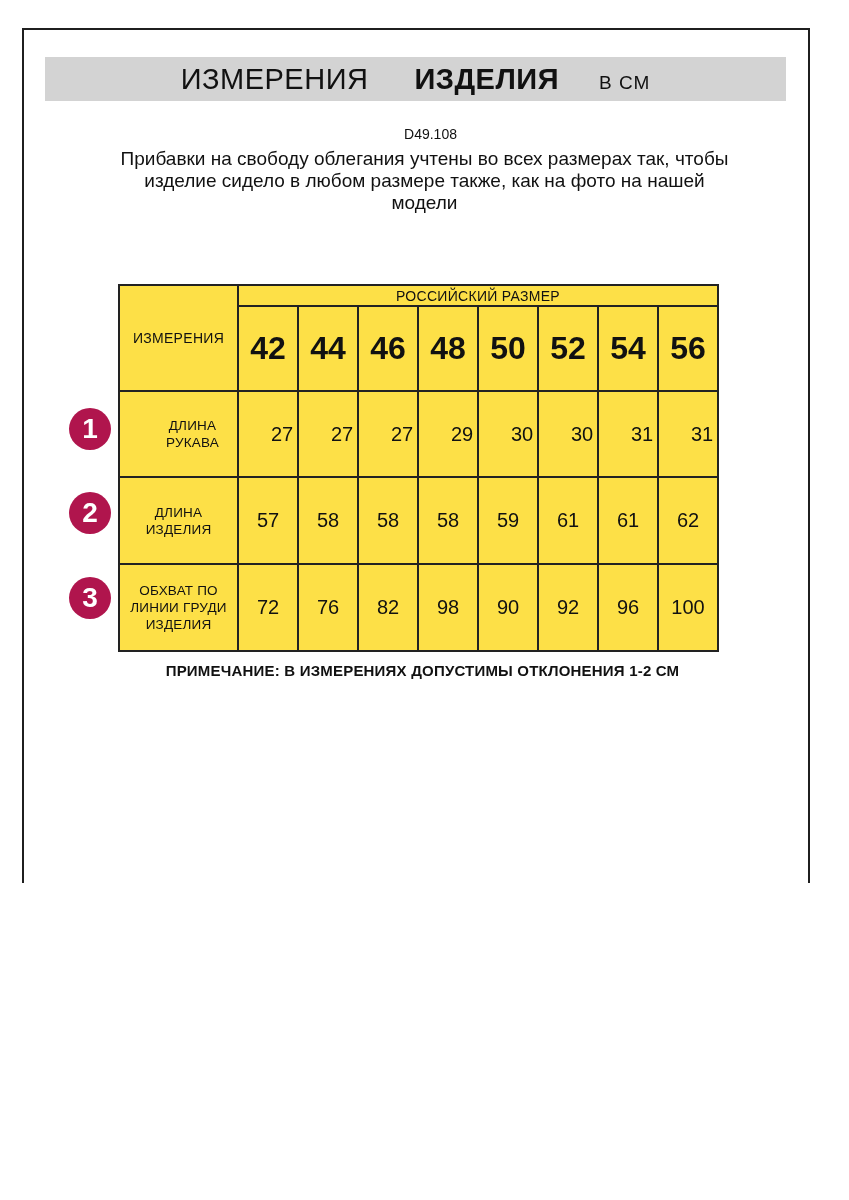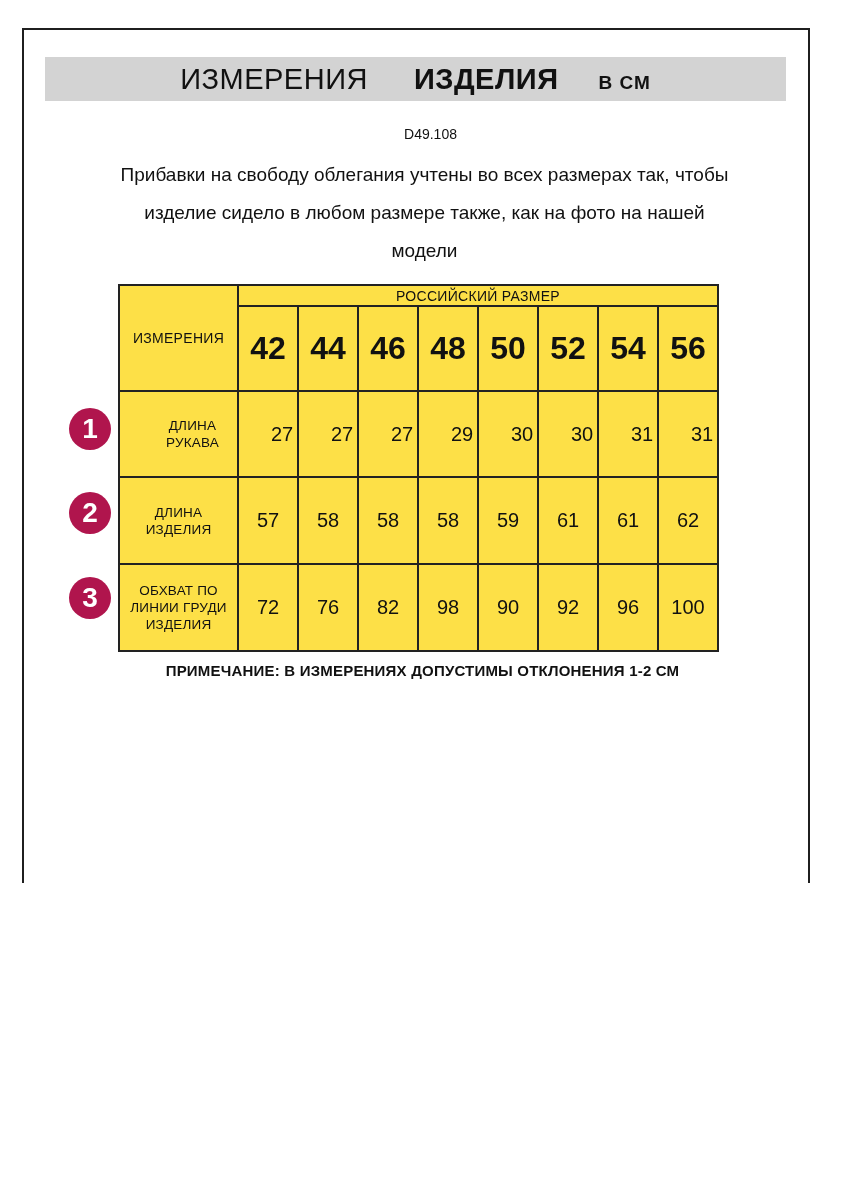--- a/index.html
+++ b/index.html
@@ -19,31 +19,31 @@
 
   
   .titlebar{
     position:absolute;left:45px;top:57px;width:741px;height:44px;
     background:#d3d3d3;
     display:flex;justify-content:center;align-items:baseline;
     padding-top:0;box-sizing:border-box;
   }
   .titlebar .t-big{font-size:29px;line-height:44px;letter-spacing:0.5px;}
   .titlebar .t-bold{font-weight:bold;margin-left:46px;}
-  .titlebar .t-unit{font-size:19px;font-weight:bold;margin-left:40px;letter-spacing:1px;}
+  .titlebar .t-unit{font-size:19px;font-weight:normal;margin-left:40px;letter-spacing:1px;}
 
   .article{
     position:absolute;left:6px;top:121px;width:849px;
     text-align:center;font-size:14px;line-height:26px;
   }
   .desc{
     position:absolute;left:0;top:148px;width:849px;
     text-align:center;font-size:19px;line-height:22px;
   }
-  .desc span{display:block;margin-top:16px;}
+  .desc span{display:block;}
 
   
   table.sizes{
     position:absolute;left:118px;top:284px;
     border-collapse:collapse;table-layout:fixed;
   }
   table.sizes td{
     border:2px solid #222;
     text-align:center;vertical-align:middle;
     padding:0;background:#fde047;

